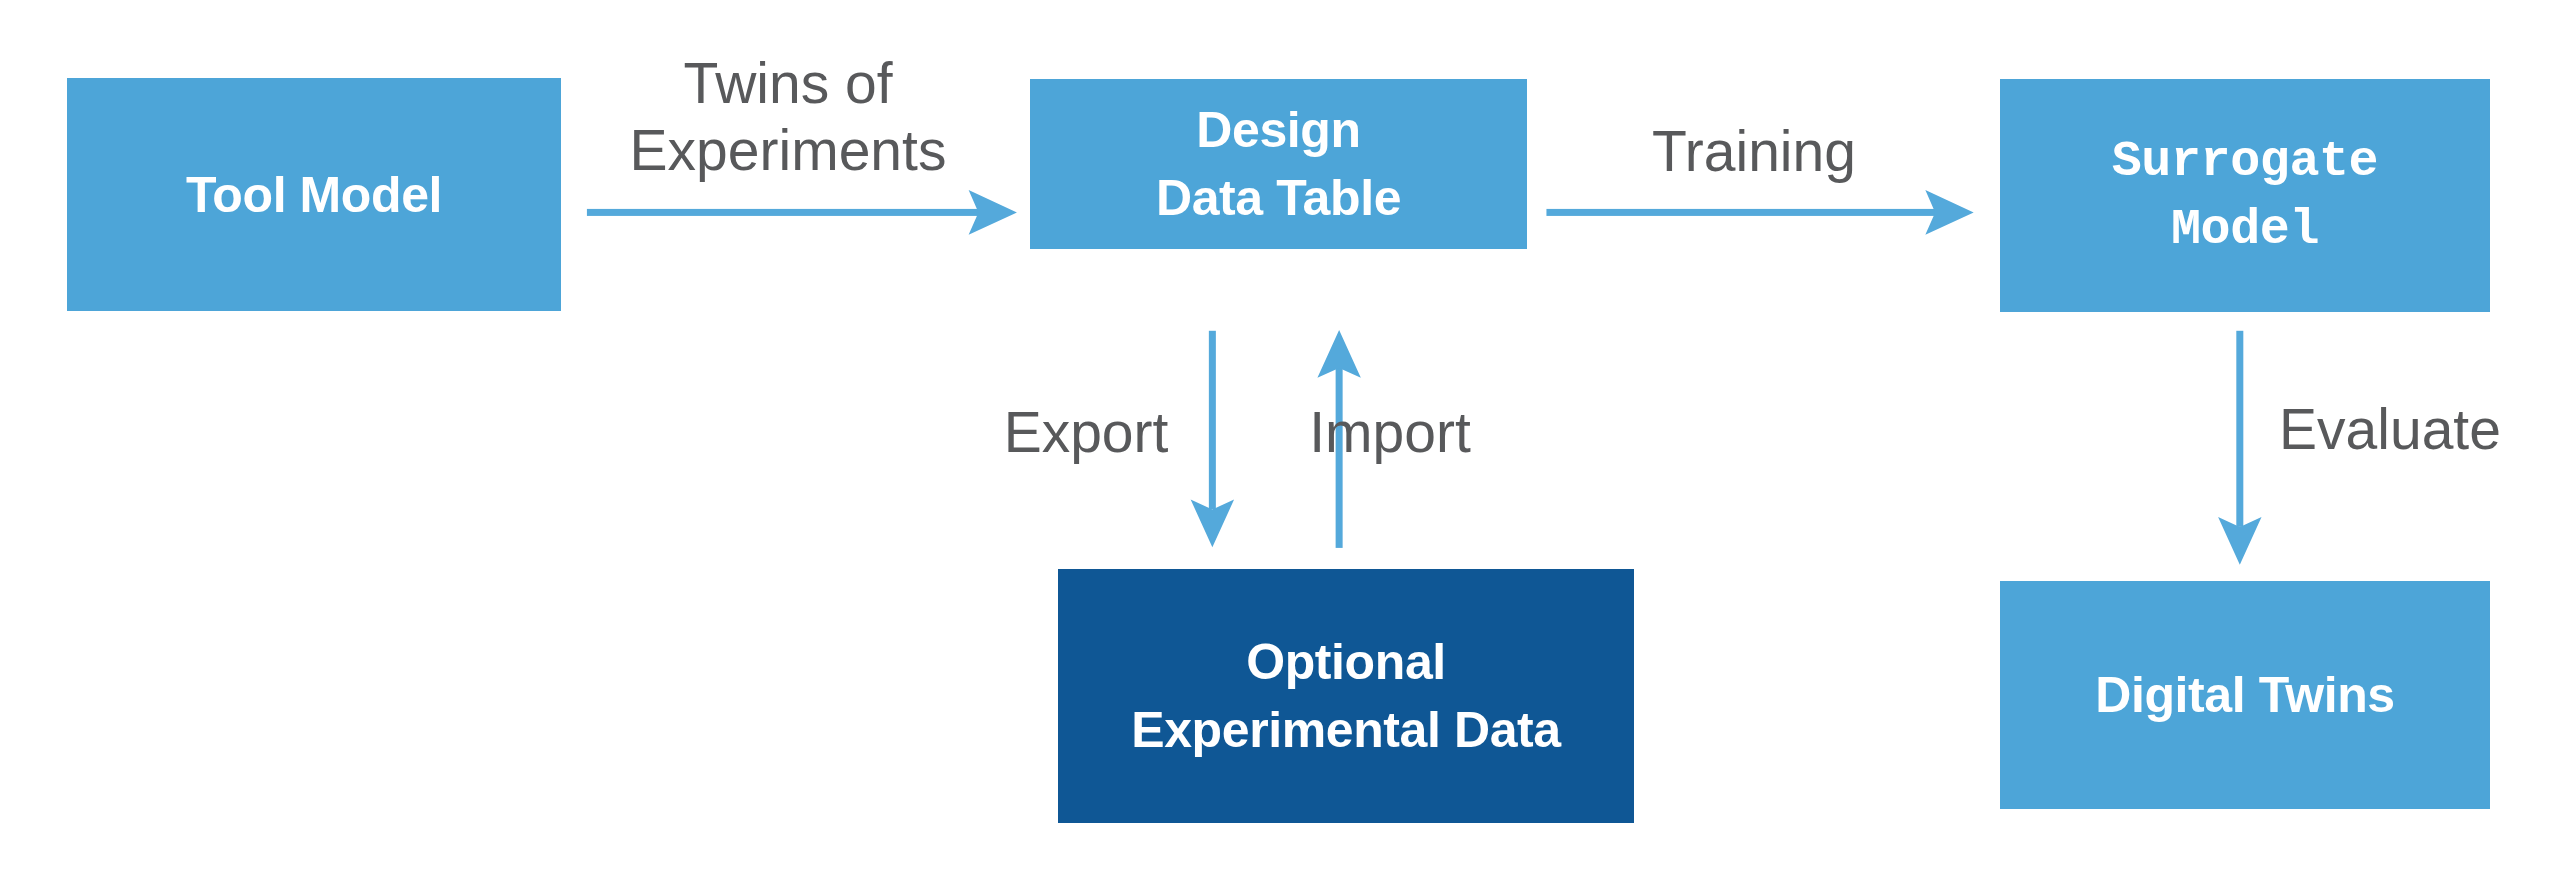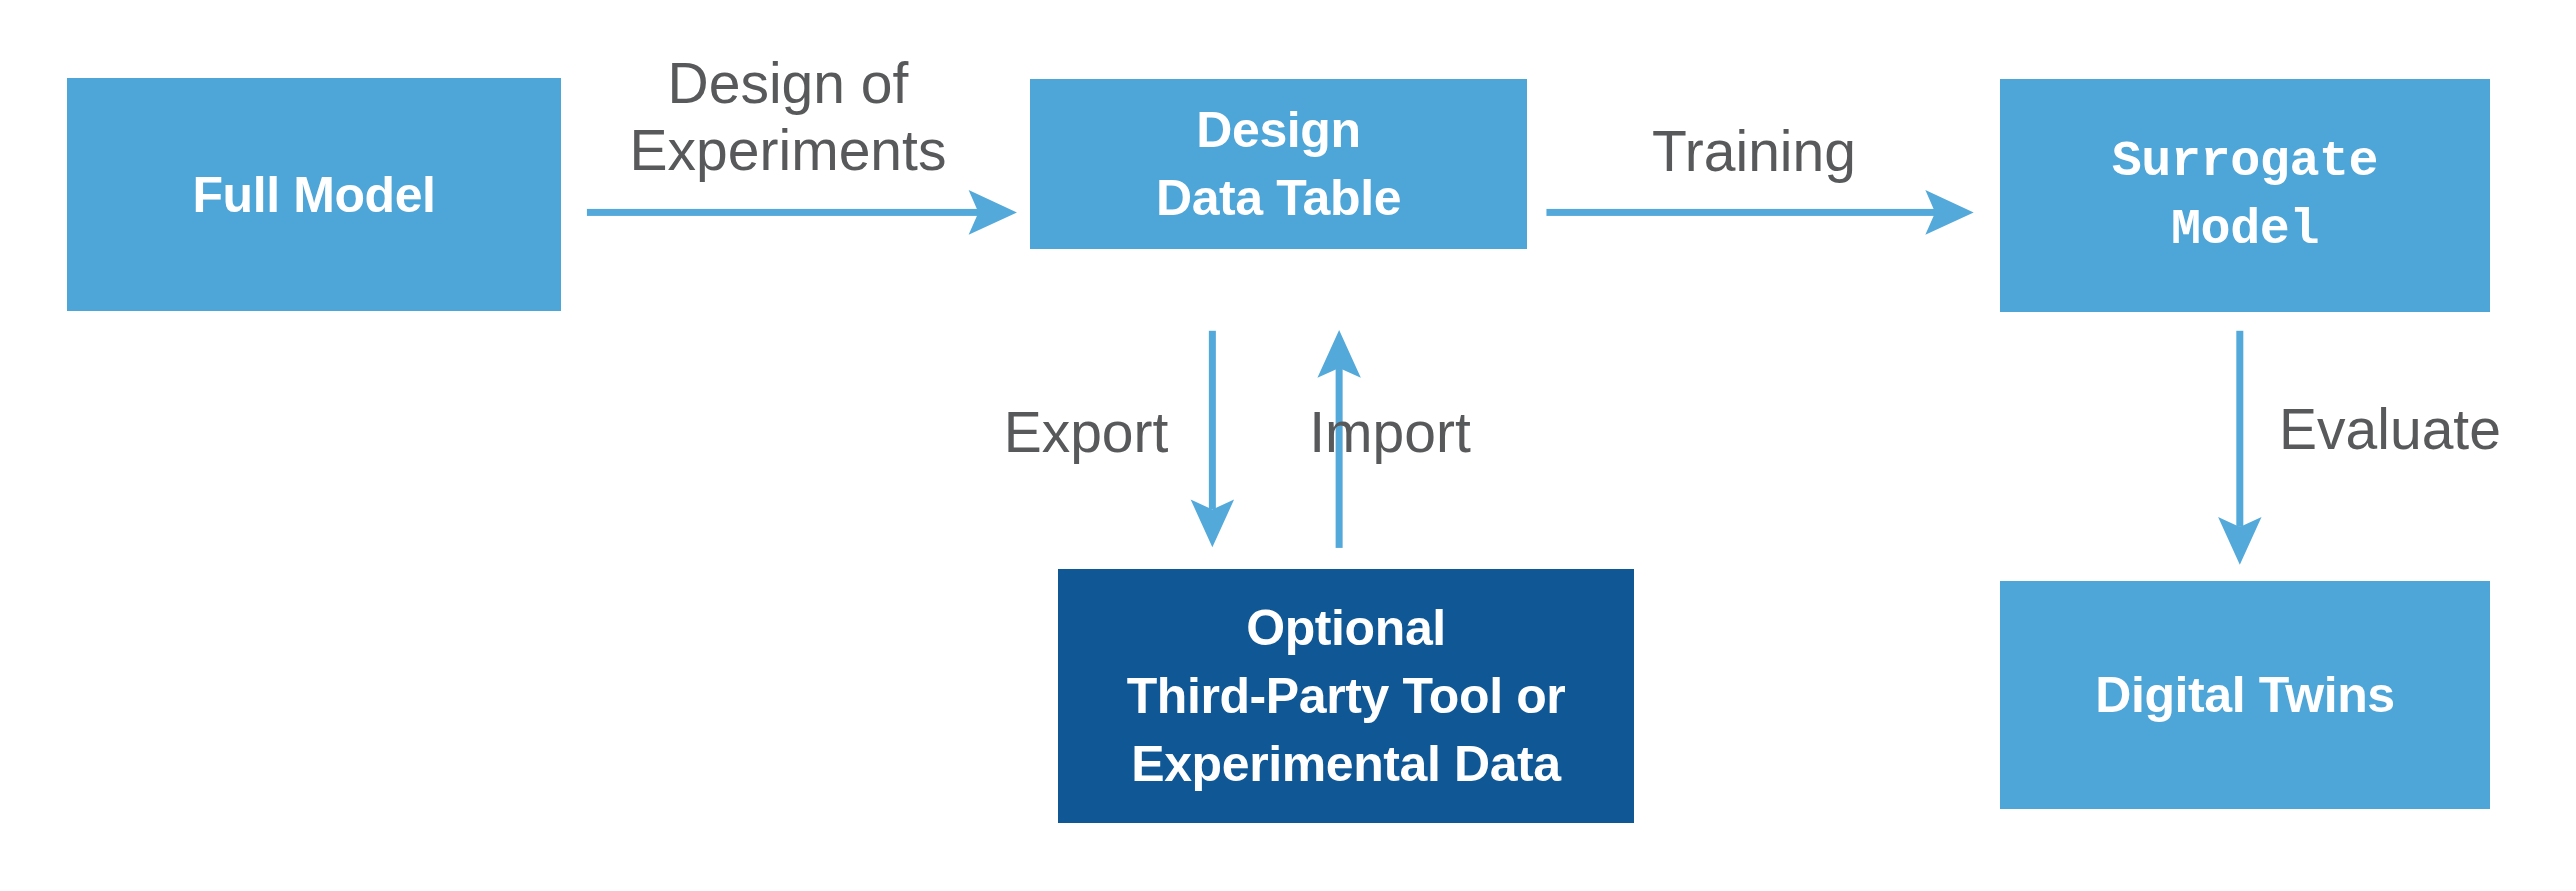--- a/index.html
+++ b/index.html
@@ -58,45 +58,44 @@
     <rect class="arrow-shape" x="1907" y="525" width="10" height="257"></rect>
     <polygon class="arrow-shape" points="1912,471 1881,539 1912,525 1943,539"></polygon>
   </g>
   <g>
     <rect class="arrow-shape" x="3193" y="472" width="10" height="280"></rect>
     <polygon class="arrow-shape" points="3198,806 3167,738 3198,752 3229,738"></polygon>
   </g>
 </svg>
 
 <div class="node light" style="left:67px; top:78px; width:494px; height:233px;">
-  <div>Full Model</div>
+  <div>Tool Model</div>
 </div>
 
 <div class="node light" style="left:1030px; top:79px; width:497px; height:170px;">
   <div>Design</div>
   <div>Data Table</div>
 </div>
 
 <div class="node light" style="left:2000px; top:79px; width:490px; height:233px;font-family:Liberation Mono, monospace;">
   <div>Surrogate</div>
   <div>Model</div>
 </div>
 
 <div class="node dark" style="left:1058px; top:569px; width:576px; height:254px;">
   <div>Optional</div>
-  <div>Third-Party Tool or</div>
   <div>Experimental Data</div>
 </div>
 
 <div class="node light" style="left:2000px; top:581px; width:490px; height:228px;">
   <div>Digital Twins</div>
 </div>
 
 <div class="edge-label" style="left:543px; top:50px; width:490px;">
-  <div>Design of</div>
+  <div>Twins of</div>
   <div>Experiments</div>
 </div>
 
 <div class="edge-label" style="left:1544px; top:118px; width:420px;">Training</div>
 
 <div class="edge-label" style="left:974px; top:399px; width:224px;">Export</div>
 
 <div class="edge-label" style="left:1285px; top:399px; width:210px;">Import</div>
 
 <div class="edge-label" style="left:2264px; top:396px; width:252px;">Evaluate</div>

